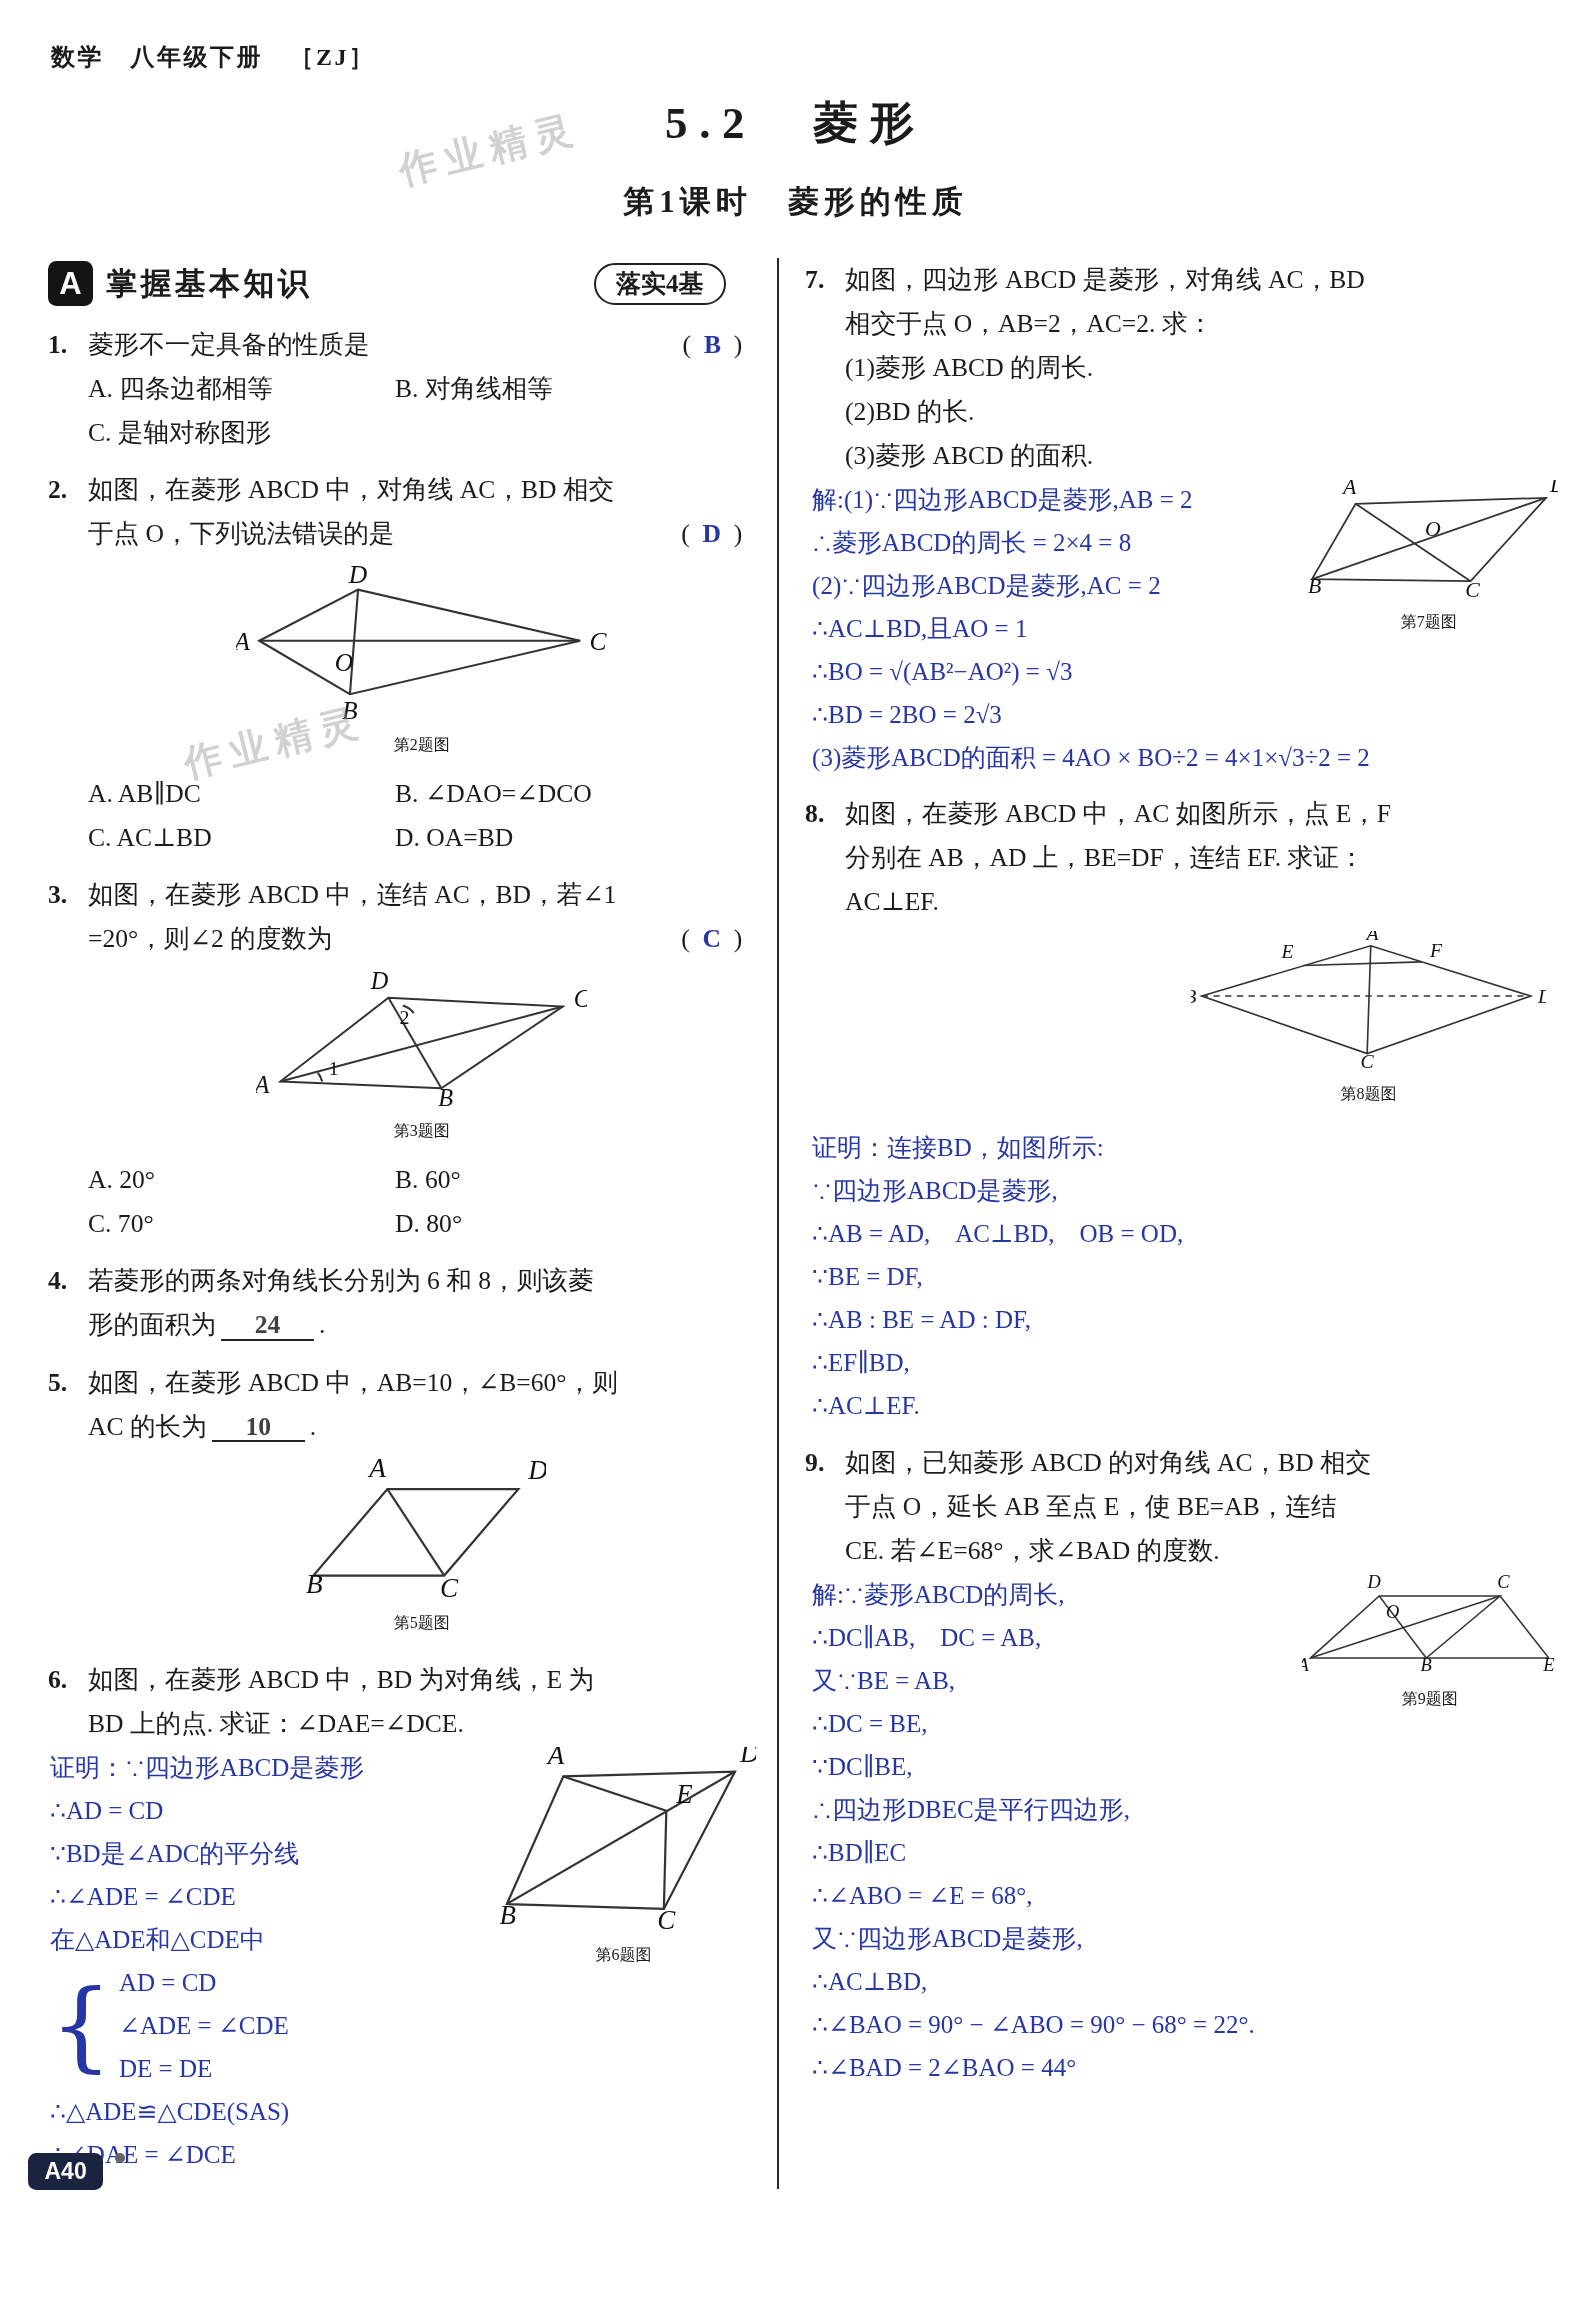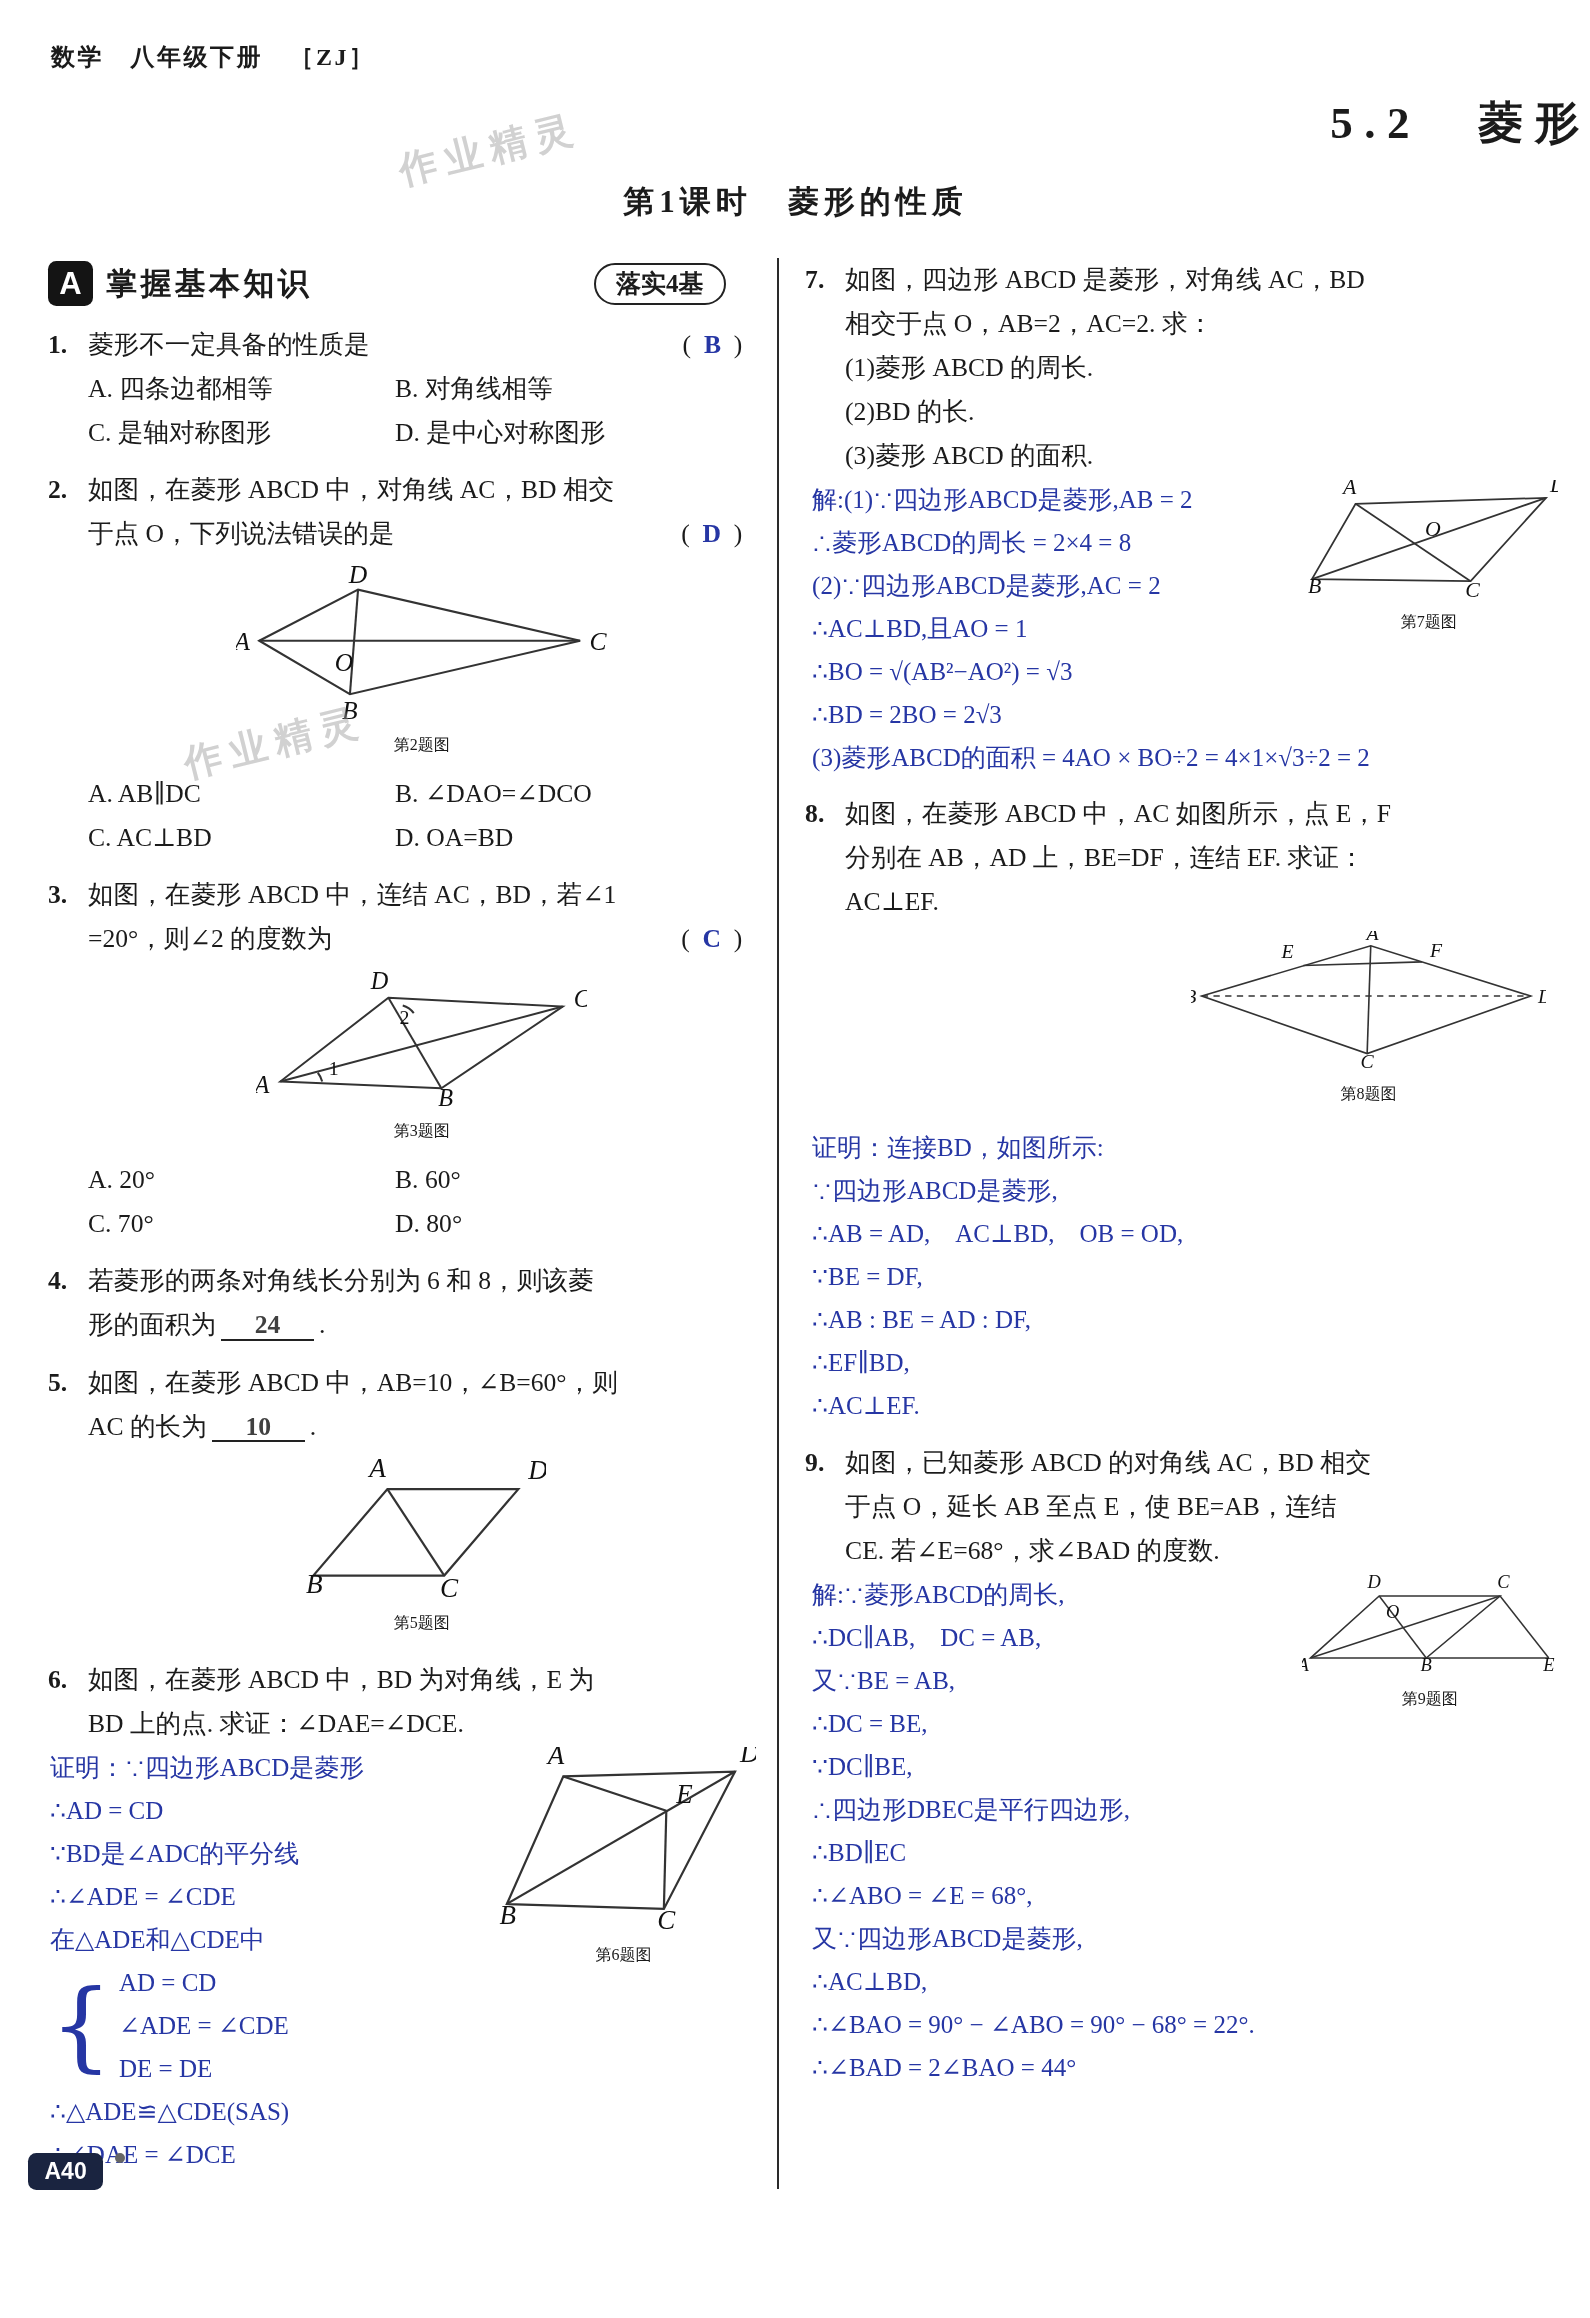--- a/index.html
+++ b/index.html
@@ -2,21 +2,21 @@
 <html style="font-size:13.2px"><head>
 <meta charset="utf-8">
 <style>
   *{box-sizing:border-box;margin:0;padding:0}
   html,body{background:#fff}
   .page{
     width:1591px;height:2230px;position:relative;background:#fff;overflow:hidden;
     font-family:"Liberation Serif","DejaVu Serif",serif;color:#1b1b1b;
   }
   .page-header{position:absolute;top:41px;left:51px;font-size:24px;font-weight:bold;letter-spacing:2.5px}
-  .title{padding-top:93px;text-align:right;font-size:45px;font-weight:bold;letter-spacing:11.6px}
+  .title{padding-top:93px;text-align:center;font-size:45px;font-weight:bold;letter-spacing:11.6px}
   .subtitle{margin-top:28px;text-align:center;font-size:31px;font-weight:bold;letter-spacing:5px}
   .watermark{position:absolute;color:#9a9a9a;opacity:.45;font-size:38px;font-weight:bold;
     letter-spacing:8.3px;transform:rotate(-14deg);pointer-events:none;z-index:5}
   .wm1{left:397px;top:124px}
   .wm2{left:182px;top:717px}
   .columns{display:flex;align-items:stretch;margin-top:35px;padding:0 30px 0 48px}
   .col-left{width:729px;padding-right:21.5px}
   .divider{width:1.7px;background:#2a2a2a;flex:none}
   .col-right{flex:1;padding-left:26.4px;padding-right:3.3px}
 
@@ -86,21 +86,20 @@
       <div class="problem">
         <span class="p-num">1.</span>
         <div class="line-flex">
           <span>菱形不一定具备的性质是</span>
           <span class="ansbox"><span class="ans">B</span></span>
         </div>
         <div class="options">
           <span>A. 四条边都相等</span>
           <span>B. 对角线相等</span>
           <span>C. 是轴对称图形</span>
-          <span>D. 是中心对称图形</span>
         </div>
       </div>
 
       <div class="problem">
         <span class="p-num">2.</span>
         <div>如图，在菱形 ABCD 中，对角线 AC，BD 相交</div>
         <div class="line-flex">
           <span>于点 O，下列说法错误的是</span>
           <span class="ansbox"><span class="ans">D</span></span>
         </div>

